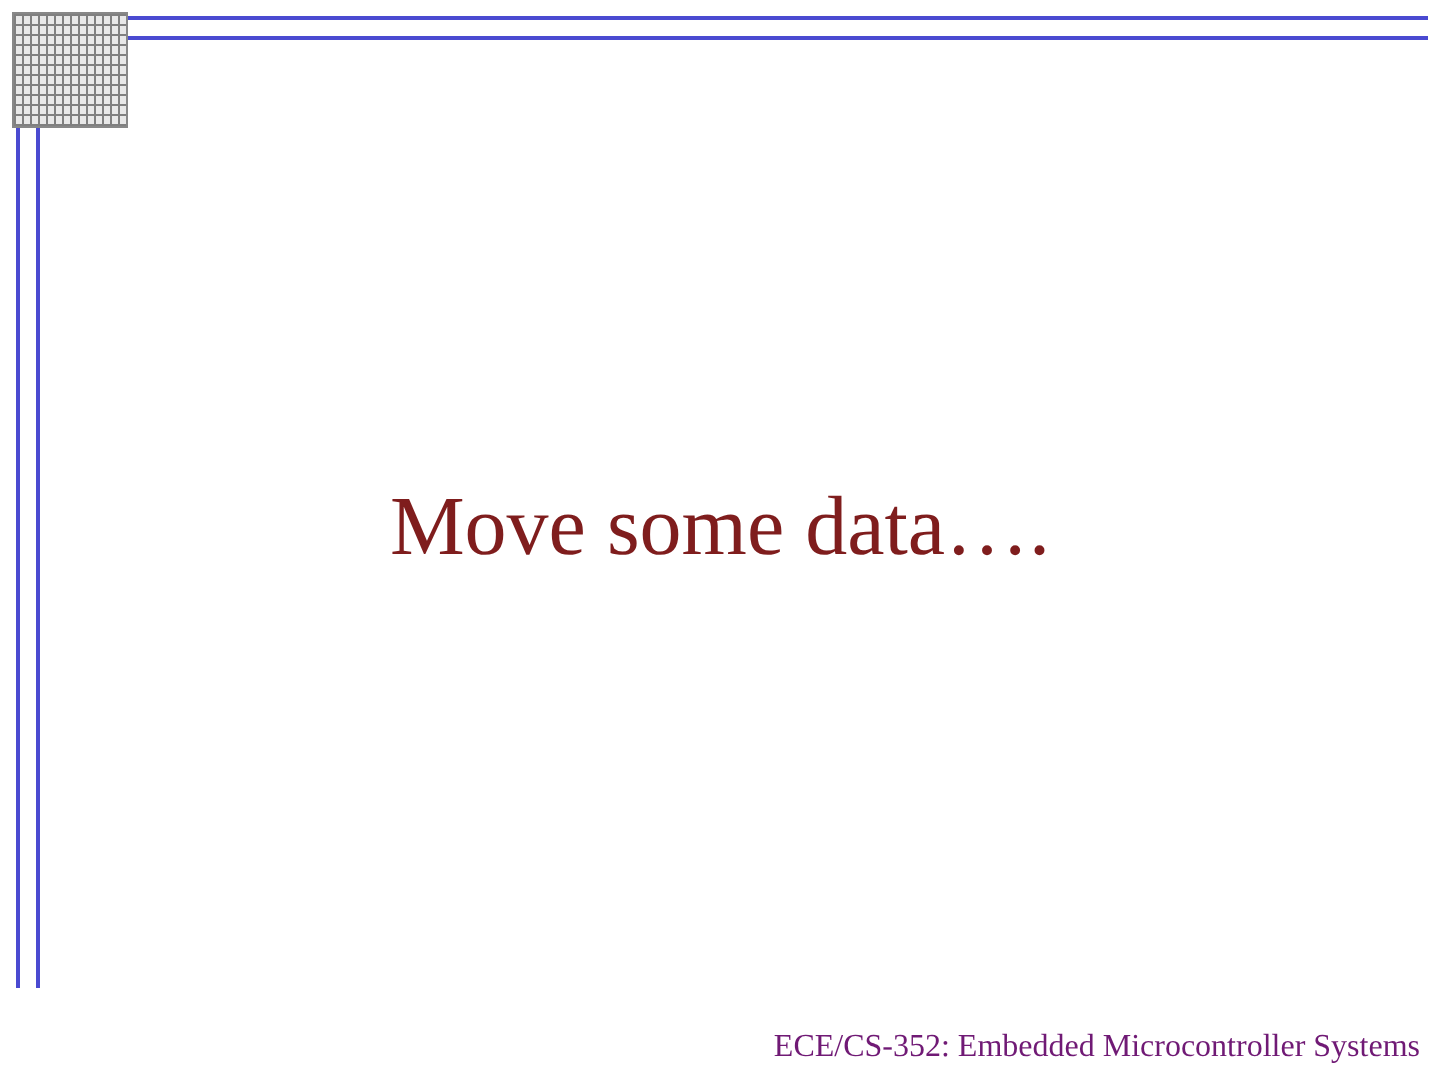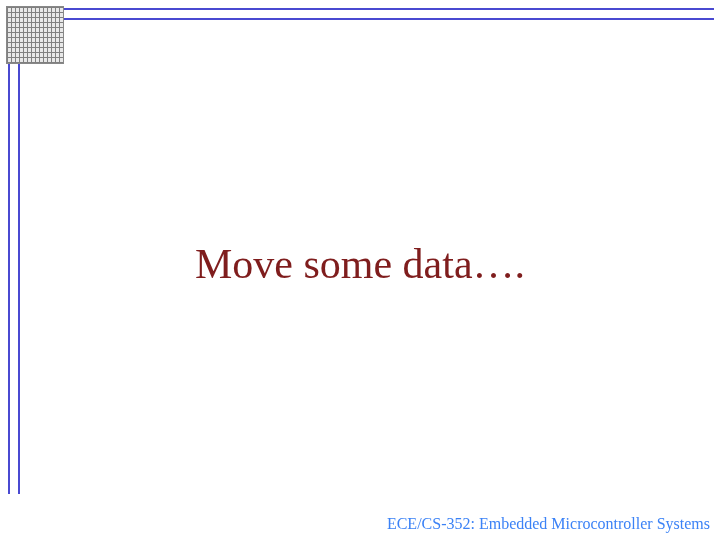--- a/index.html
+++ b/index.html
@@ -72,21 +72,21 @@
     font-weight: 400;
     margin-top: 12px;
   }
   .footer {
     position: absolute;
     bottom: 7px;
     right: 10px;
     left: 40px;
     text-align: right;
     font-size: 16px;
-    color: #3b82f6;
+    color: #701a75;
   }
 </style>
 </head>
 <body>
 
 <div class="logo">
   <div class="logo-inner"></div>
 </div>
 
 <div class="rule-h-outer"></div>

